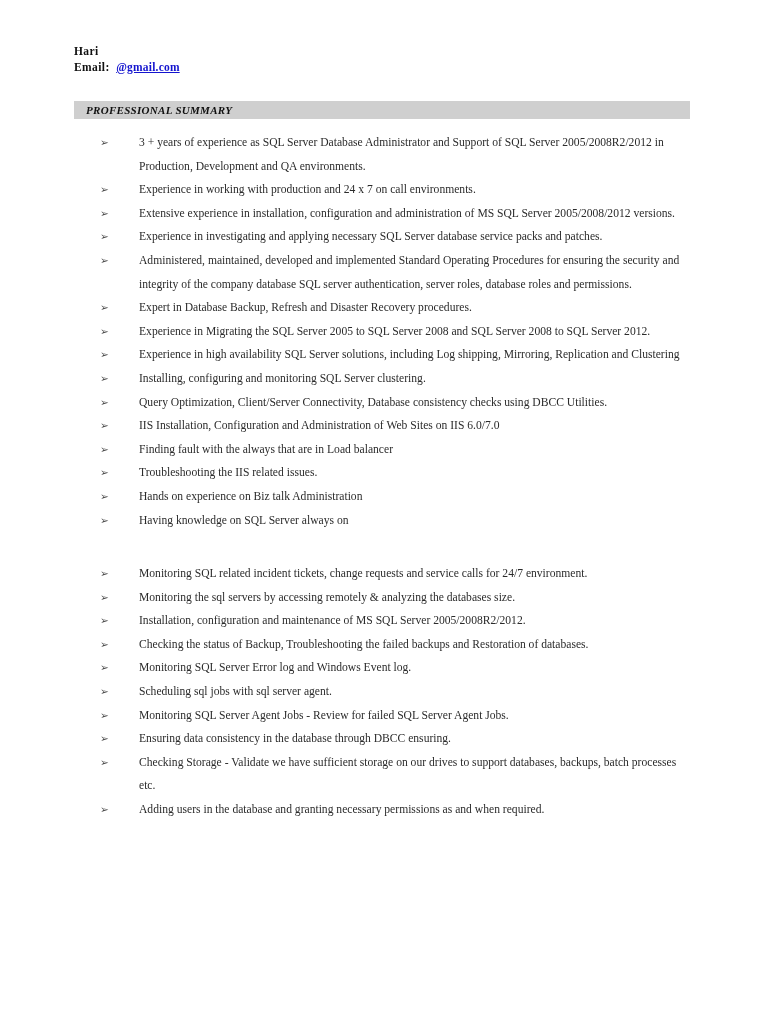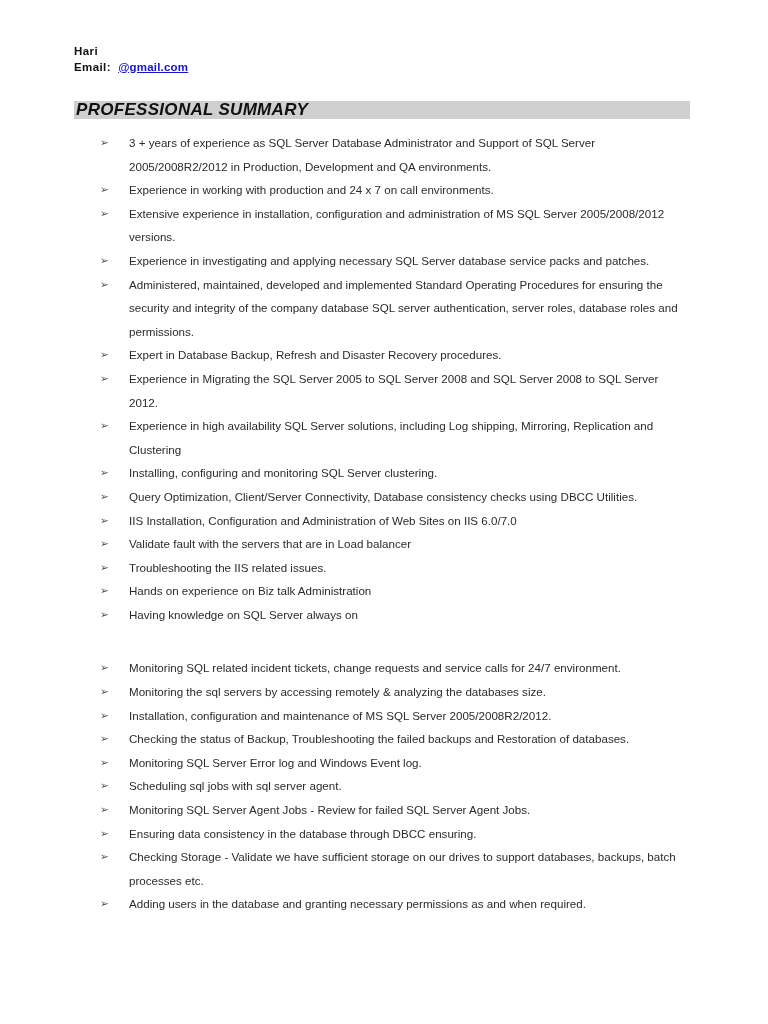--- a/index.html
+++ b/index.html
@@ -14,20 +14,21 @@
     color: #1a1a1a;
     position: relative;
     overflow: hidden;
   }
   .page {
     width: 768px;
     height: 1024px;
     background: #ffffff;
     box-sizing: border-box;
     padding: 44px 78px 0 74px;
+    font-family: Liberation Serif, serif;
   }
 
   
   .header {
     margin: 0 0 26px 0;
     line-height: 15.5px;
   }
   .header-line {
     font-size: 11.5px;
     font-weight: bold;
@@ -47,26 +48,26 @@
   
   .section-band {
     background: #cfcfcf;
     width: 616px;
     height: 18px;
     display: flex;
     align-items: center;
     margin-bottom: 12px;
   }
   .section-band .section-title {
-    font-size: 17px;
+    font-size: 11px;
     font-weight: bold;
     font-style: italic;
     letter-spacing: 0.3px;
     color: #101010;
-    padding-left: 2px;
+    padding-left: 12px;
     white-space: nowrap;
   }
 
   
   .bullet-list {
     margin: 0 0 0 0;
     padding: 0;
     list-style: none;
   }
   .bullet-item {
@@ -84,20 +85,21 @@
     text-align: left;
     padding-left: 26px;
     font-size: 10.5px;
     color: #4a4a4a;
     line-height: 23.6px;
   }
   .bullet-text {
     flex: 1 1 auto;
     max-width: 560px;
     padding-left: 3px;
+    margin-left: 10px;
   }
 
   .section-gap { height: 30px; }
 </style>
 </head>
 <body>
 
 <div class="page">
 
   <div class="header">
@@ -155,21 +157,21 @@
           <li class="bullet-item">
             <span class="bullet-marker">➢</span>
             <span class="bullet-text">Query Optimization, Client/Server Connectivity, Database consistency checks using DBCC Utilities.</span>
           </li>
           <li class="bullet-item">
             <span class="bullet-marker">➢</span>
             <span class="bullet-text">IIS Installation, Configuration and Administration of Web Sites on IIS 6.0/7.0</span>
           </li>
           <li class="bullet-item">
             <span class="bullet-marker">➢</span>
-            <span class="bullet-text">Validate fault with the servers that are in Load balancer</span>
+            <span class="bullet-text">Finding fault with the always that are in Load balancer</span>
           </li>
           <li class="bullet-item">
             <span class="bullet-marker">➢</span>
             <span class="bullet-text">Troubleshooting the IIS related issues.</span>
           </li>
           <li class="bullet-item">
             <span class="bullet-marker">➢</span>
             <span class="bullet-text">Hands on experience on Biz talk Administration</span>
           </li>
           <li class="bullet-item">

